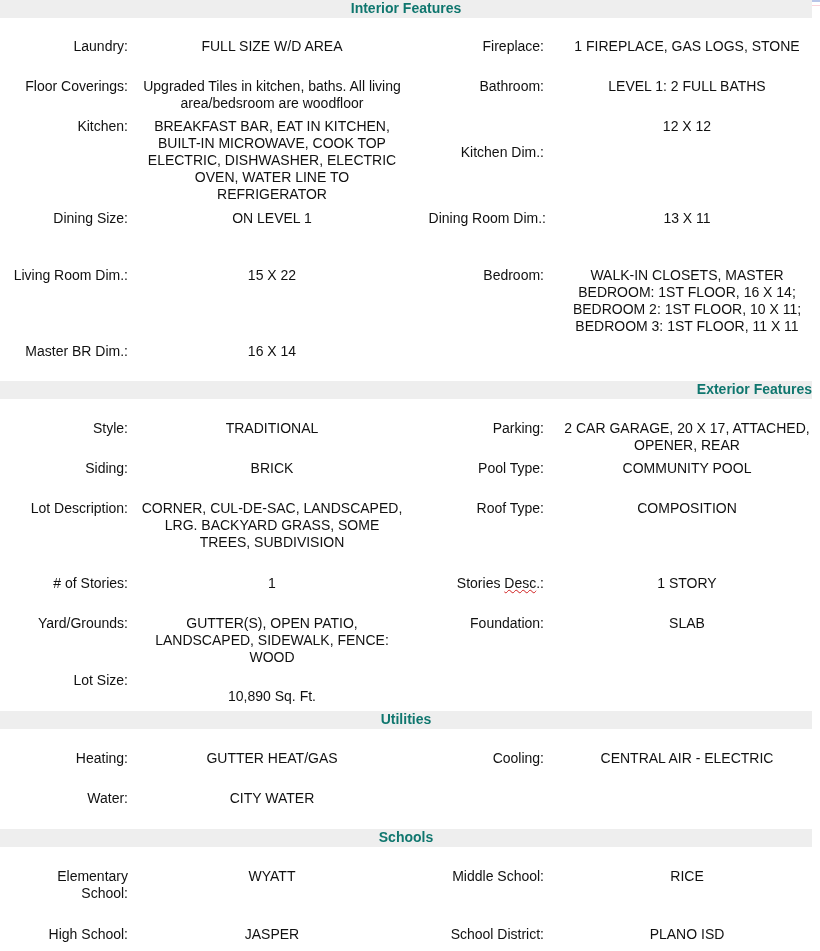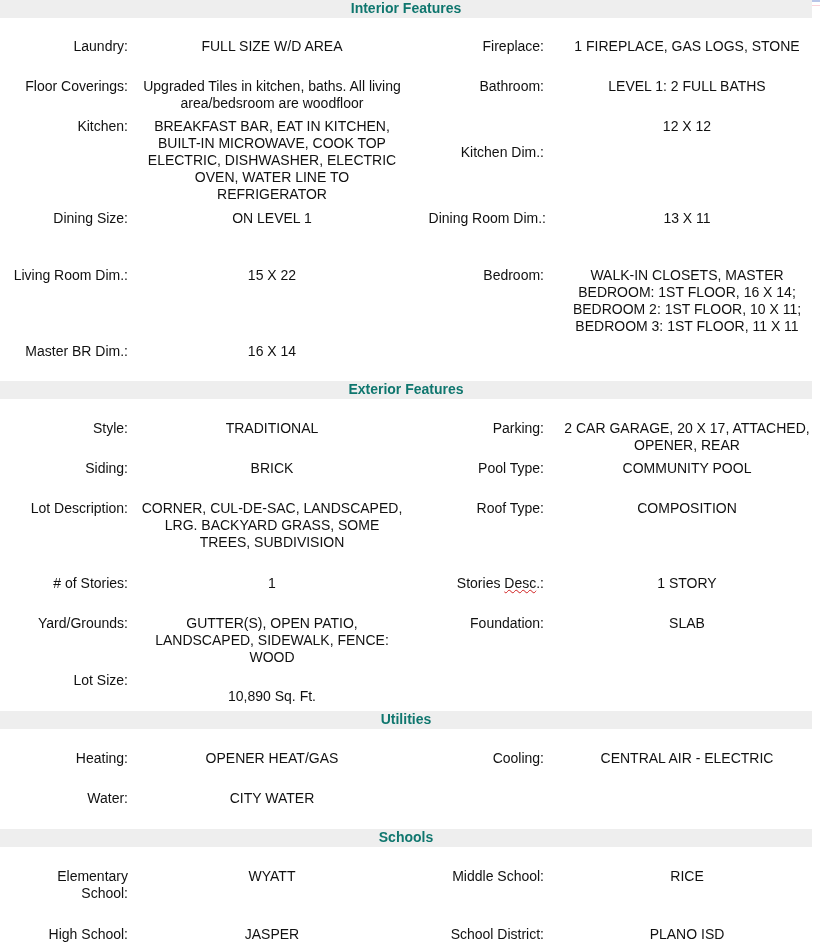--- a/index.html
+++ b/index.html
@@ -53,21 +53,21 @@
 <div class="field-value r" style="top:210px;">13 X 11</div>
 
 <div class="field-label" style="top:267px; width:130px; padding-left:0; left:-2px;">Living Room Dim.:</div>
 <div class="field-value" style="top:267px;">15 X 22</div>
 <div class="field-label r" style="top:267px;">Bedroom:</div>
 <div class="field-value r" style="top:267px;">WALK-IN CLOSETS, MASTER BEDROOM: 1ST FLOOR, 16 X 14; BEDROOM 2: 1ST FLOOR, 10 X 11; BEDROOM 3: 1ST FLOOR, 11 X 11</div>
 
 <div class="field-label" style="top:343px;">Master BR Dim.:</div>
 <div class="field-value" style="top:343px;">16 X 14</div>
 
-<div class="section-header" style="top:381px;">Exterior Features</div>
+<div class="section-header" style="top:381px;text-align:right;">Exterior Features</div>
 
 <div class="field-label" style="top:420px;">Style:</div>
 <div class="field-value" style="top:420px;">TRADITIONAL</div>
 <div class="field-label r" style="top:420px;">Parking:</div>
 <div class="field-value r" style="top:420px;">2 CAR GARAGE, 20 X 17, ATTACHED, OPENER, REAR</div>
 
 <div class="field-label" style="top:460px;">Siding:</div>
 <div class="field-value" style="top:460px;">BRICK</div>
 <div class="field-label r" style="top:460px;">Pool Type:</div>
 <div class="field-value r" style="top:460px;">COMMUNITY POOL</div>
@@ -86,21 +86,21 @@
 <div class="field-value" style="top:615px;">GUTTER(S), OPEN PATIO, LANDSCAPED, SIDEWALK, FENCE: WOOD</div>
 <div class="field-label r" style="top:615px;">Foundation:</div>
 <div class="field-value r" style="top:615px;">SLAB</div>
 
 <div class="field-label" style="top:672px;">Lot Size:</div>
 <div class="field-value" style="top:688px;">10,890 Sq. Ft.</div>
 
 <div class="section-header" style="top:711px;">Utilities</div>
 
 <div class="field-label" style="top:750px;">Heating:</div>
-<div class="field-value" style="top:750px;">OPENER HEAT/GAS</div>
+<div class="field-value" style="top:750px;">GUTTER HEAT/GAS</div>
 <div class="field-label r" style="top:750px;">Cooling:</div>
 <div class="field-value r" style="top:750px;">CENTRAL AIR - ELECTRIC</div>
 
 <div class="field-label" style="top:790px;">Water:</div>
 <div class="field-value" style="top:790px;">CITY WATER</div>
 
 <div class="section-header" style="top:829px;">Schools</div>
 
 <div class="field-label" style="top:868px; width:128px;"><span style="display:inline-block; width:100px; text-align:right;">Elementary School:</span></div>
 <div class="field-value" style="top:868px;text-align:center;">WYATT</div>

